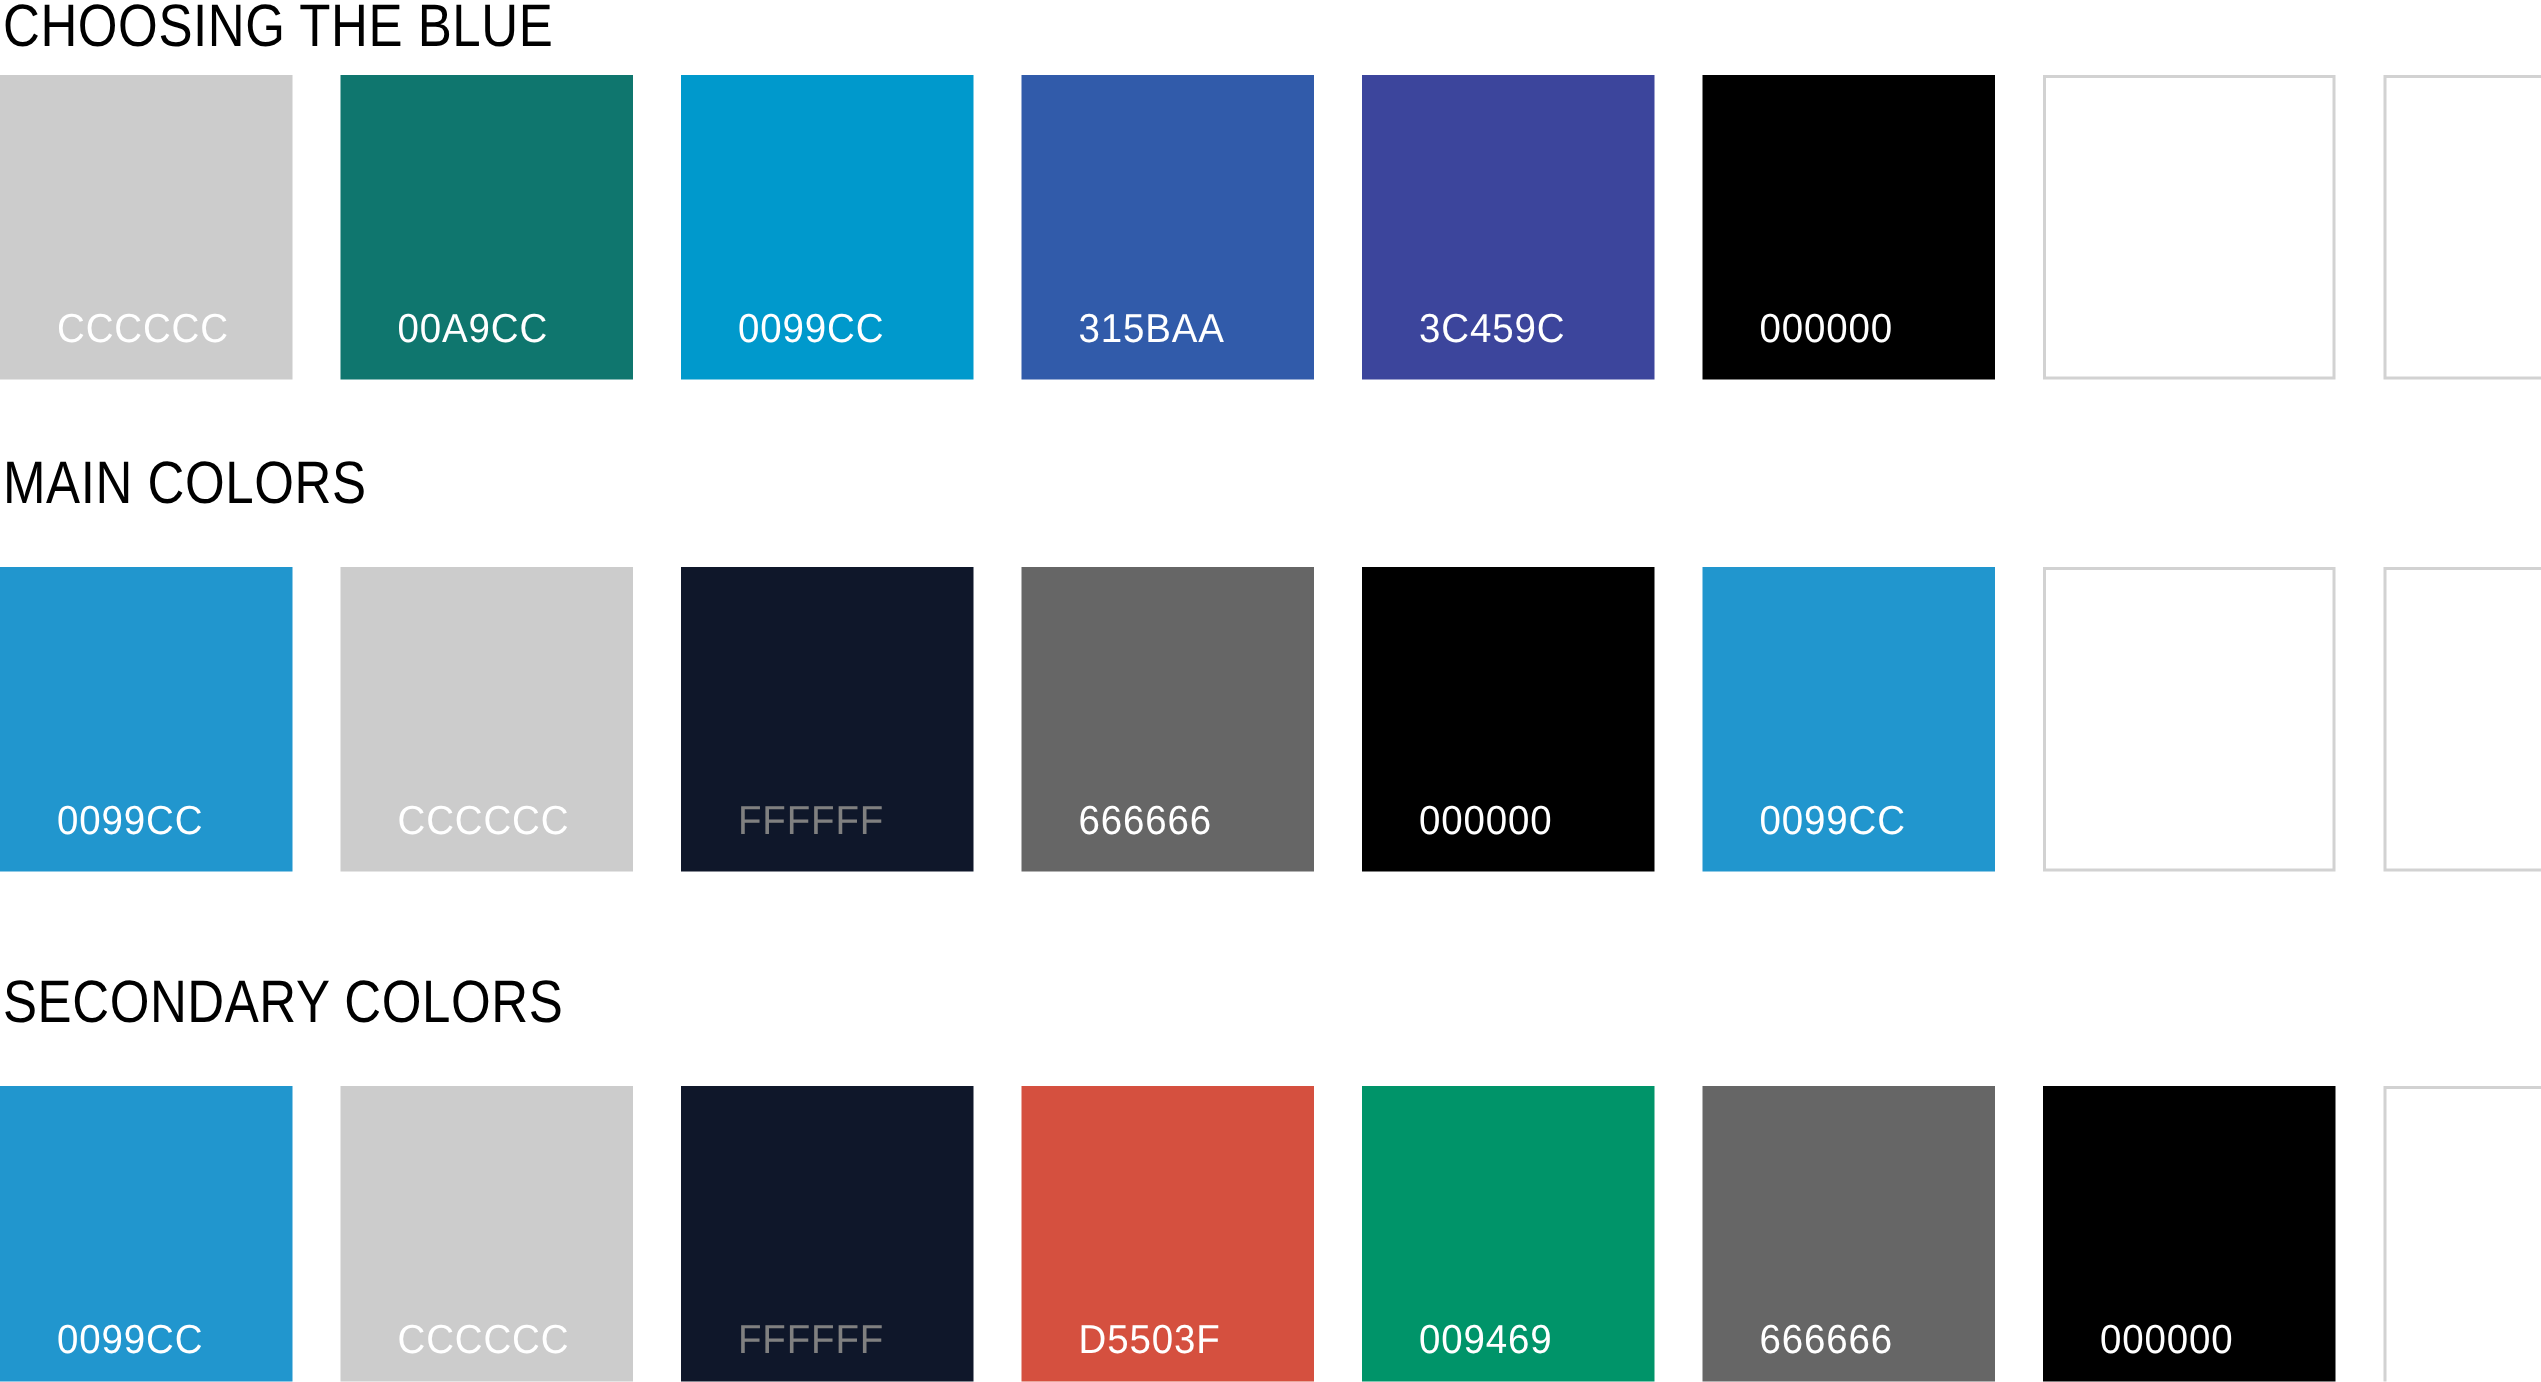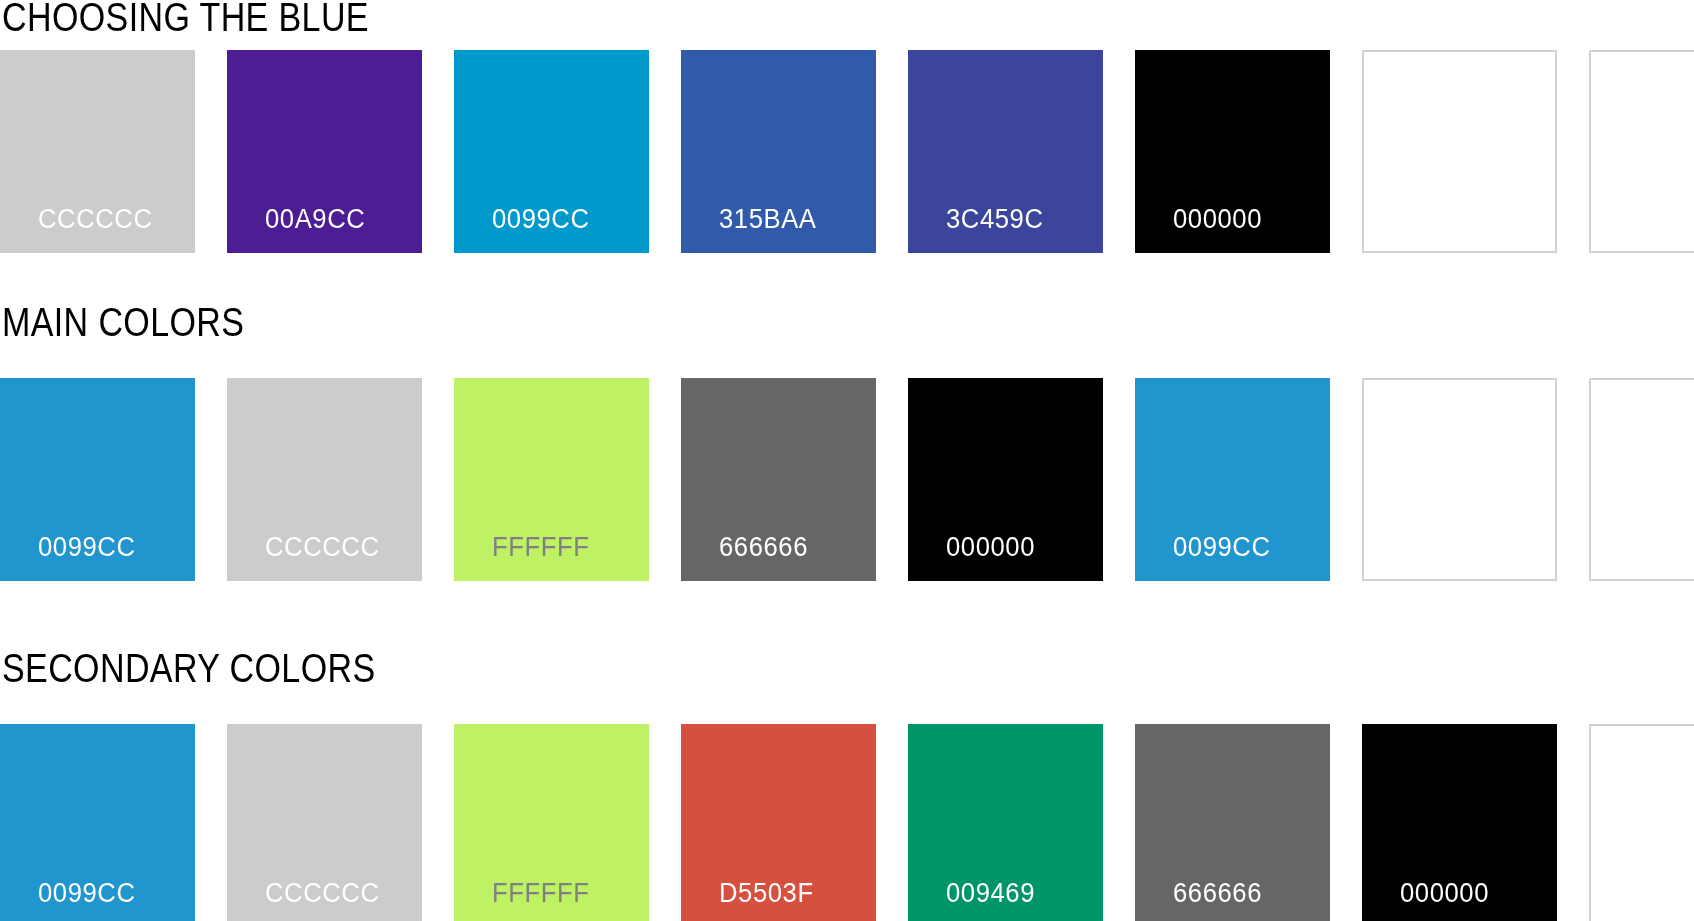--- a/index.html
+++ b/index.html
@@ -47,21 +47,21 @@
     position: relative;
     width: 195px;
     flex: 0 0 195px;
     box-sizing: border-box;
   }
   .swatch.empty {
     background: #ffffff;
     border: 2px solid #d2d2d2;
   }
   .swatch.plain {
-    background: #bef264;
+    background: #0f172a;
     border: none;
   }
   .swatch-label {
     position: absolute;
     left: 38px;
     bottom: 20px;
     font-family: "Liberation Sans", sans-serif;
     font-size: 27px;
     line-height: 27px;
     font-weight: 300;
@@ -90,21 +90,21 @@
 <body style="background: rgb(255, 255, 255);">
 
 <div class="board">
 
   <div class="section" id="section-0">
     <div class="section-title">CHOOSING THE BLUE</div>
     <div class="swatch-row">
         <div class="swatch" style="background: rgb(204, 204, 204);">
           <span class="swatch-label" style="color: rgb(255, 255, 255);">CCCCCC</span>
         </div>
-        <div class="swatch" style="background: #4c1d95;">
+        <div class="swatch" style="background: #0f766e;">
           <span class="swatch-label" style="color: rgb(255, 255, 255);">00A9CC</span>
         </div>
         <div class="swatch" style="background: rgb(0, 153, 204);">
           <span class="swatch-label" style="color: rgb(255, 255, 255);">0099CC</span>
         </div>
         <div class="swatch" style="background: rgb(49, 91, 170); padding-left: 27px;">
           <span class="swatch-label" style="color: rgb(255, 255, 255);">315BAA</span>
         </div>
         <div class="swatch" style="background: rgb(60, 69, 156); padding-left: 14px;">
           <span class="swatch-label" style="color: rgb(255, 255, 255);">3C459C</span>

